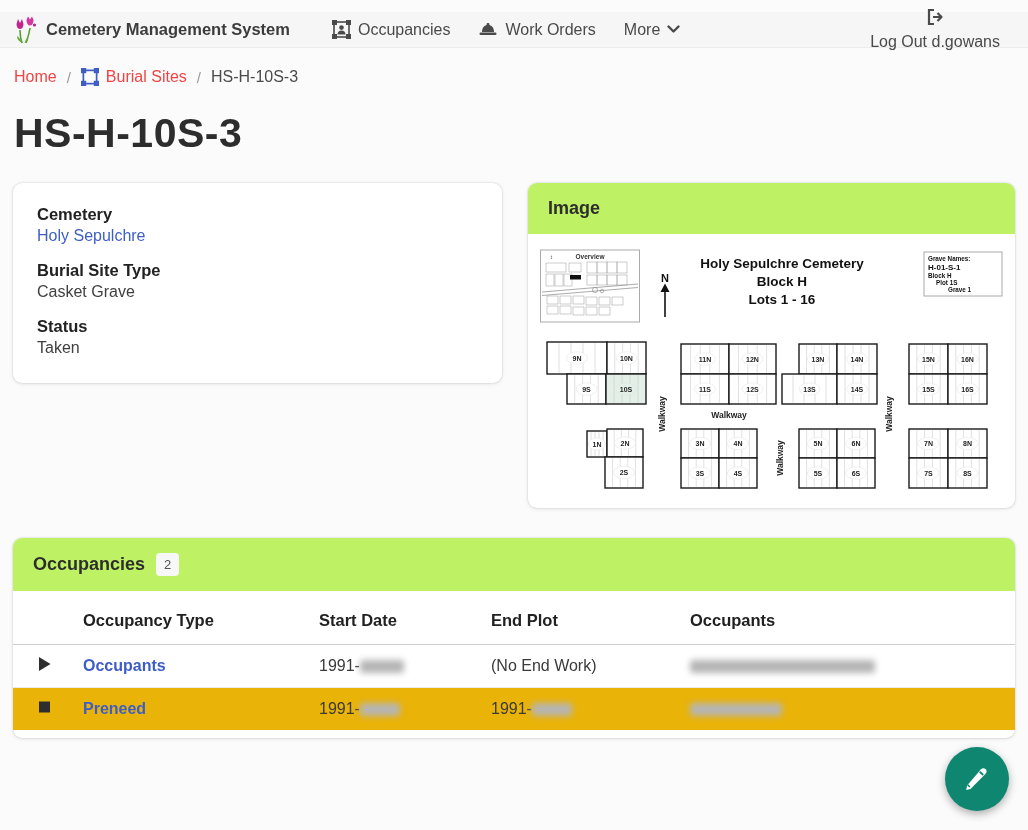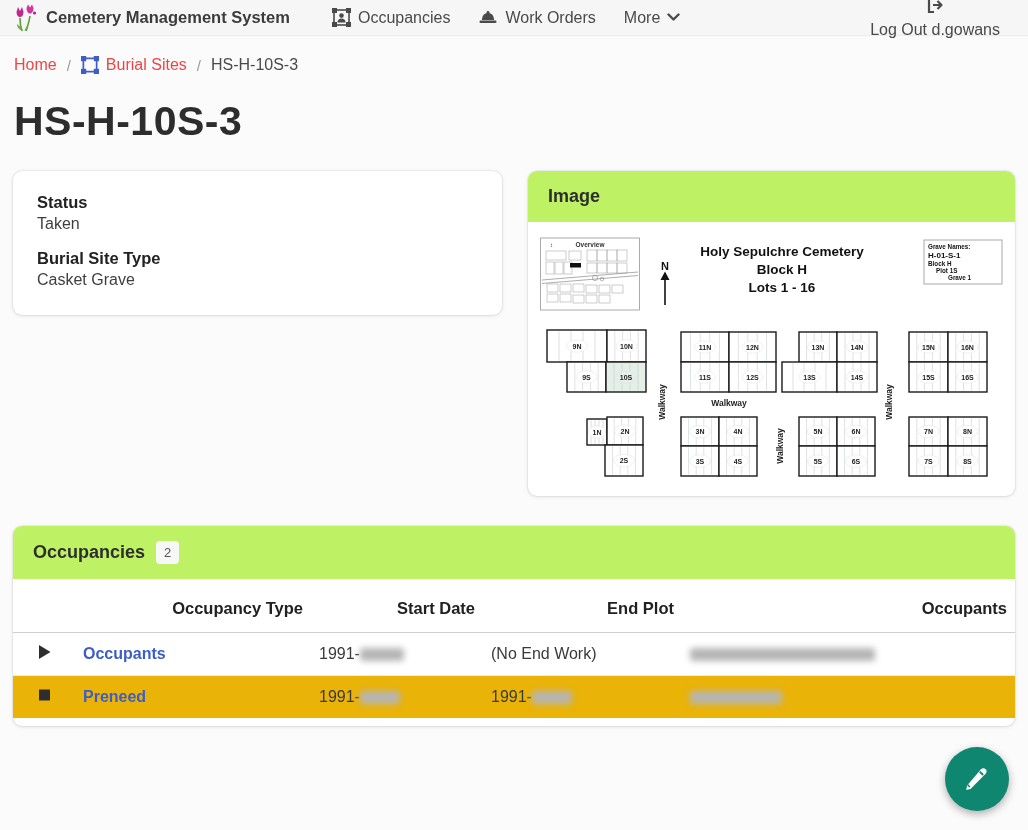--- a/index.html
+++ b/index.html
@@ -6,21 +6,21 @@
   html,body { width:1028px; height:830px; overflow:hidden; }
   body {
     font-family:"Liberation Sans", sans-serif;
     background:#fbfbfc;
     color:#3a3a3a;
     position:relative;
   }
   
   .navbar {
     height:36px; background:#f6f6f6; border-bottom:1px solid #ececec;
-    display:flex; align-items:center; padding:0 14px; gap:0;
+    display:flex; align-items:center; padding:0 14px; gap:0;margin-top:12px;
   }
   .brand { display:flex; align-items:center; gap:8px; cursor:pointer; margin-right:28px; }
   .brand-label { font-size:16.5px; font-weight:bold; color:#3c3c3c; }
   .nav-item {
     display:flex; align-items:center; gap:7px; margin:0 14px;
     font-size:16px; color:#4a4a4a; text-decoration:none; cursor:pointer;
   }
   .nav-item svg { flex:0 0 auto; }
   .nav-right { margin-left:auto;flex-direction:column; }
   
@@ -58,21 +58,21 @@
   .image-body svg { display:block; }
   
   .occ-card { margin:30px 13px 0 13px; background:#fff; border-radius:9px;
     box-shadow:0 0 2px rgba(0,0,0,.18), 0 1px 4px rgba(0,0,0,.09); }
   .badge {
     margin-left:11px; background:#f7f7f7; color:#555;
     font-size:13px; font-weight:normal; padding:4px 8px; border-radius:4px;
   }
   table.occ { width:100%; border-collapse:collapse; }
   table.occ th {
-    text-align:right; font-size:16.5px; font-weight:bold; color:#212121;
+    text-align:left; font-size:16.5px; font-weight:bold; color:#212121;
     padding:20px 8px 14px 8px; border-bottom:1px solid #cfcfcf;
   }
   table.occ td { font-size:16px; color:#3a3a3a; padding:11px 8px; border-bottom:1px solid #eaeaea; }
   table.occ tr:last-child td { border-bottom:none; }
   table.occ tr.alt td { background:#eab308; }
   .col-icon { width:62px; }
   .col-type { width:236px; }
   .col-start { width:172px;margin-top:36px; }
   .col-end { width:199px; }
   td.icon-cell { text-align:center; }
@@ -161,26 +161,30 @@
   <span class="bc-sep">/</span>
   <span class="bc-current">HS-H-10S-3</span>
 </div>
 
 <h1 class="page-title">HS-H-10S-3</h1>
 
 <div class="cards-row">
 
   <section class="card details-card">
     <div class="field">
-      <div class="field-label">Status</div>
-      <div class="field-value">Taken</div>
+      <div class="field-label">Cemetery</div>
+      <div class="field-value"><a>Holy Sepulchre</a></div>
     </div>
     <div class="field">
       <div class="field-label">Burial Site Type</div>
       <div class="field-value">Casket Grave</div>
+    </div>
+    <div class="field">
+      <div class="field-label">Status</div>
+      <div class="field-value">Taken</div>
     </div>
   </section>
 
   <section class="card image-card">
     <div class="card-header">
       <span>Image</span>
     </div>
     <div class="image-body">
       <svg id="site-map" width="465" height="252" viewBox="0 0 465 252" font-family="Liberation Sans, sans-serif">
 

